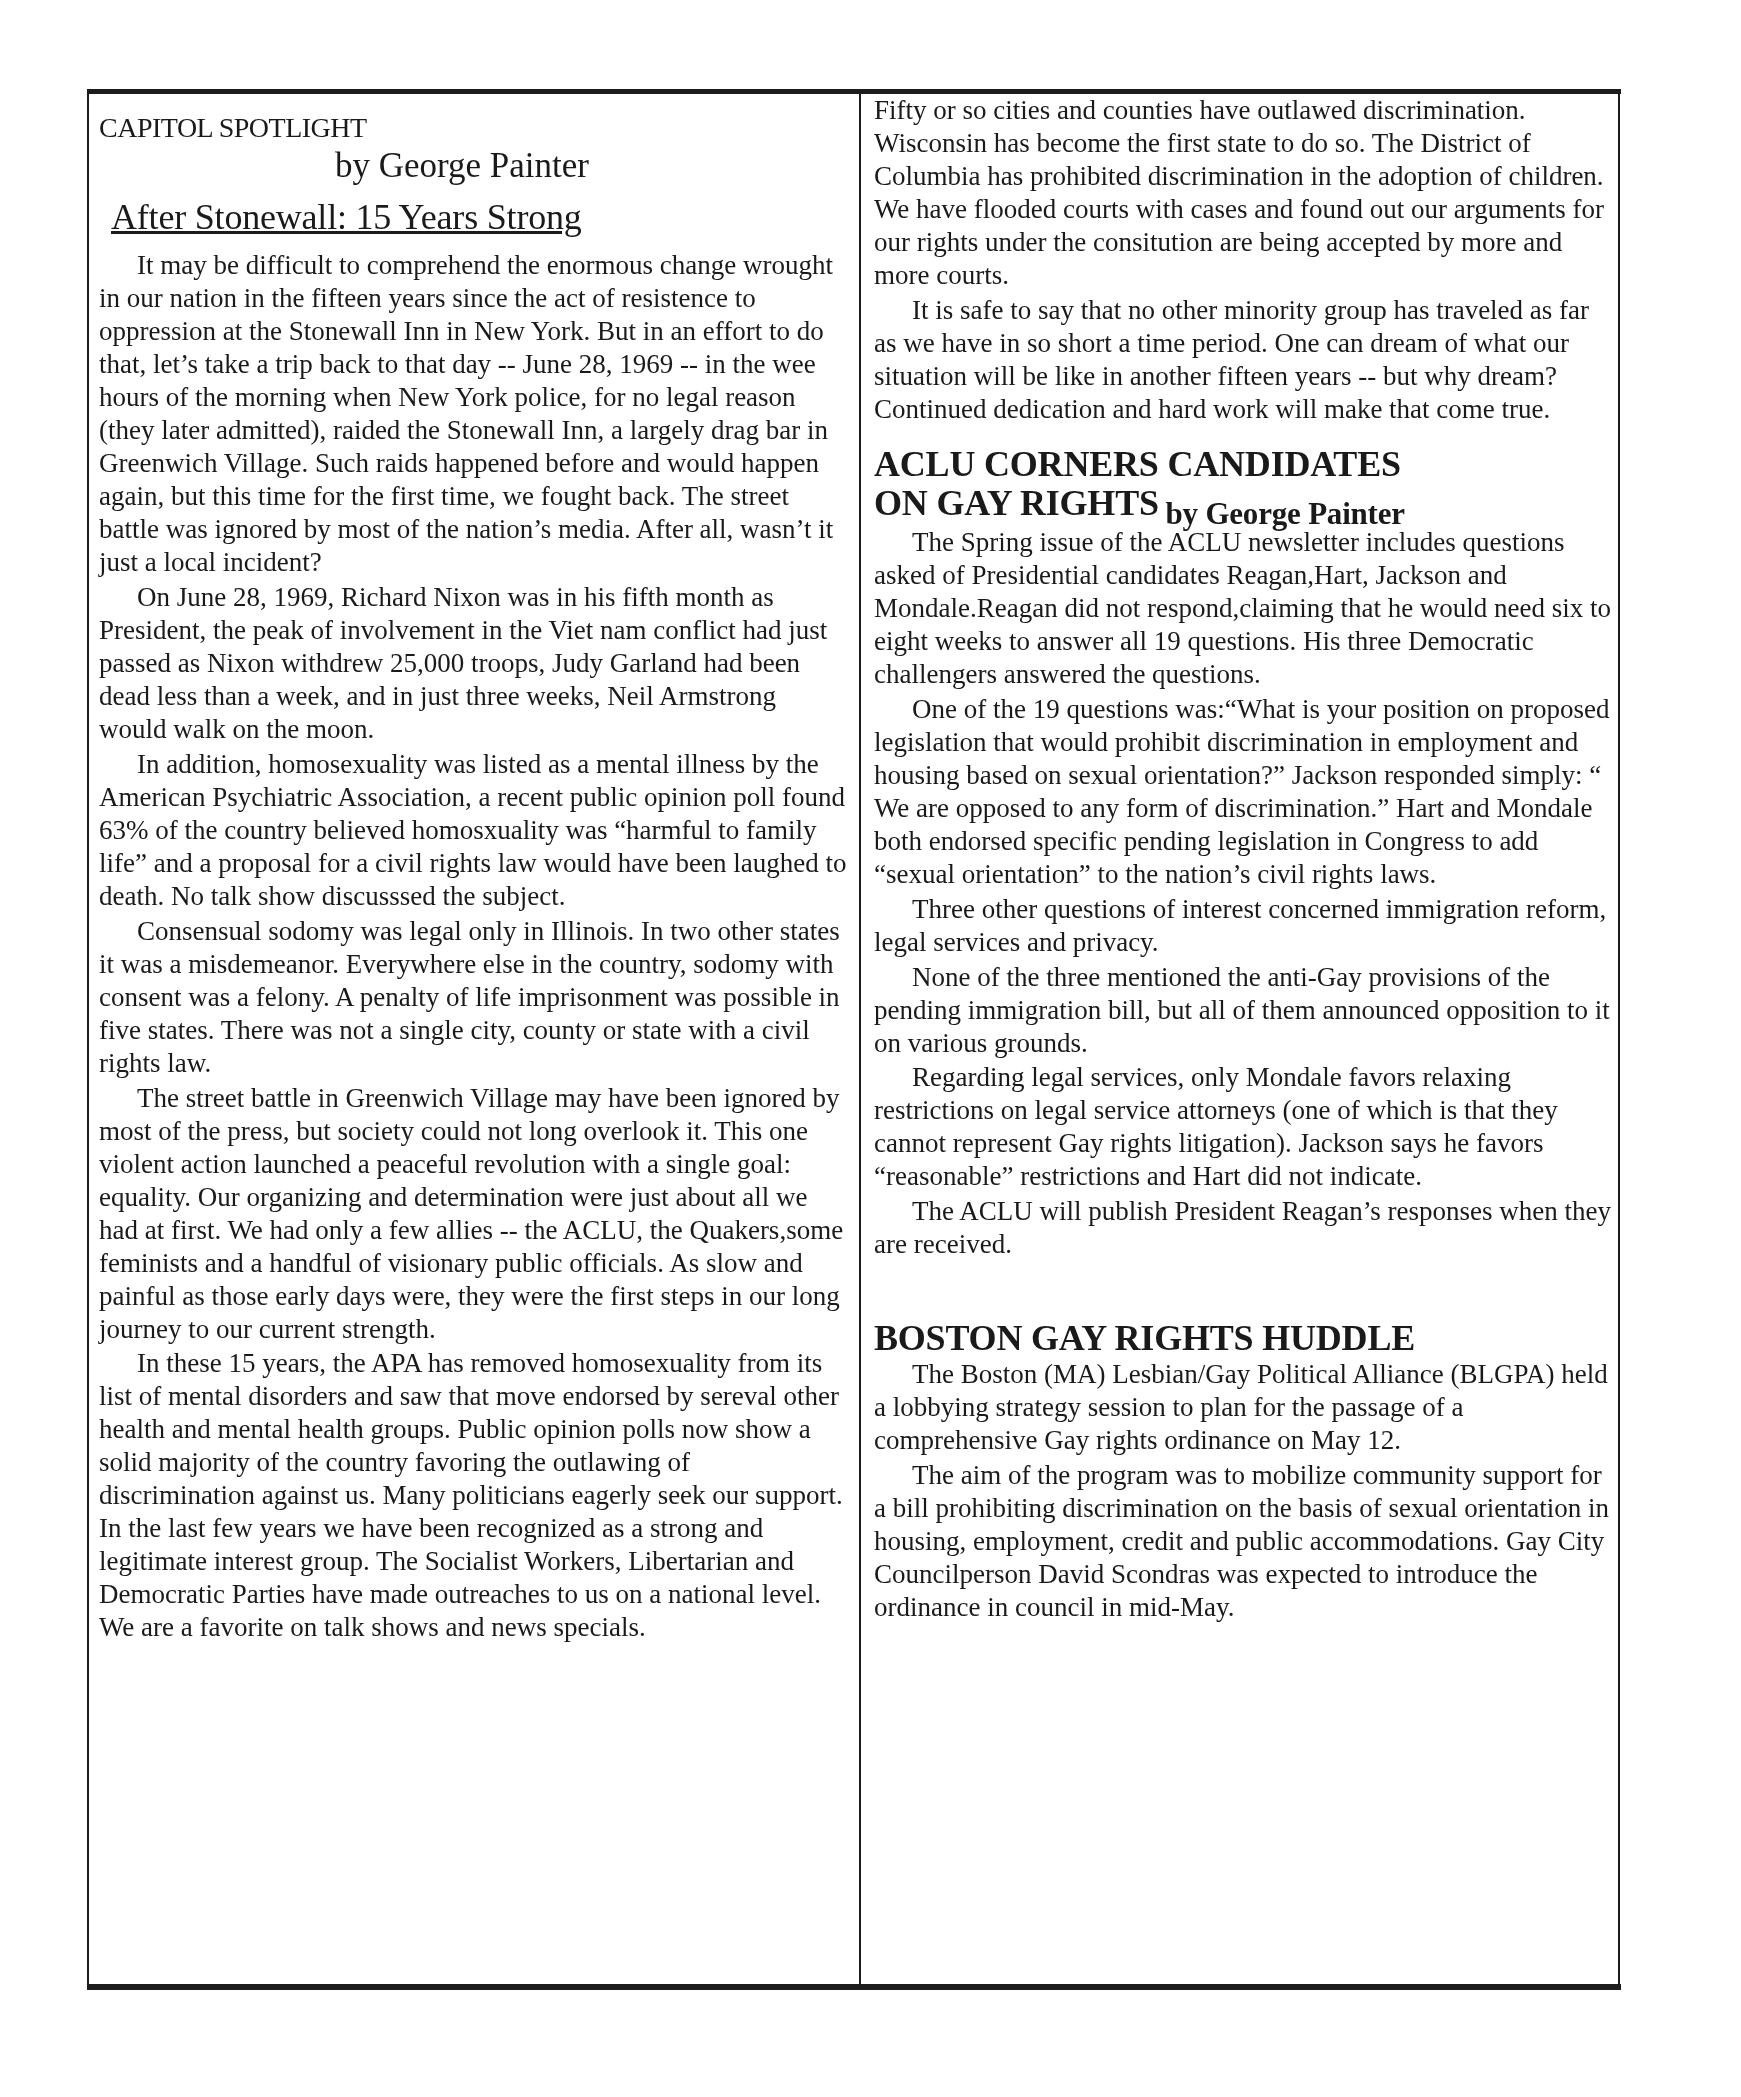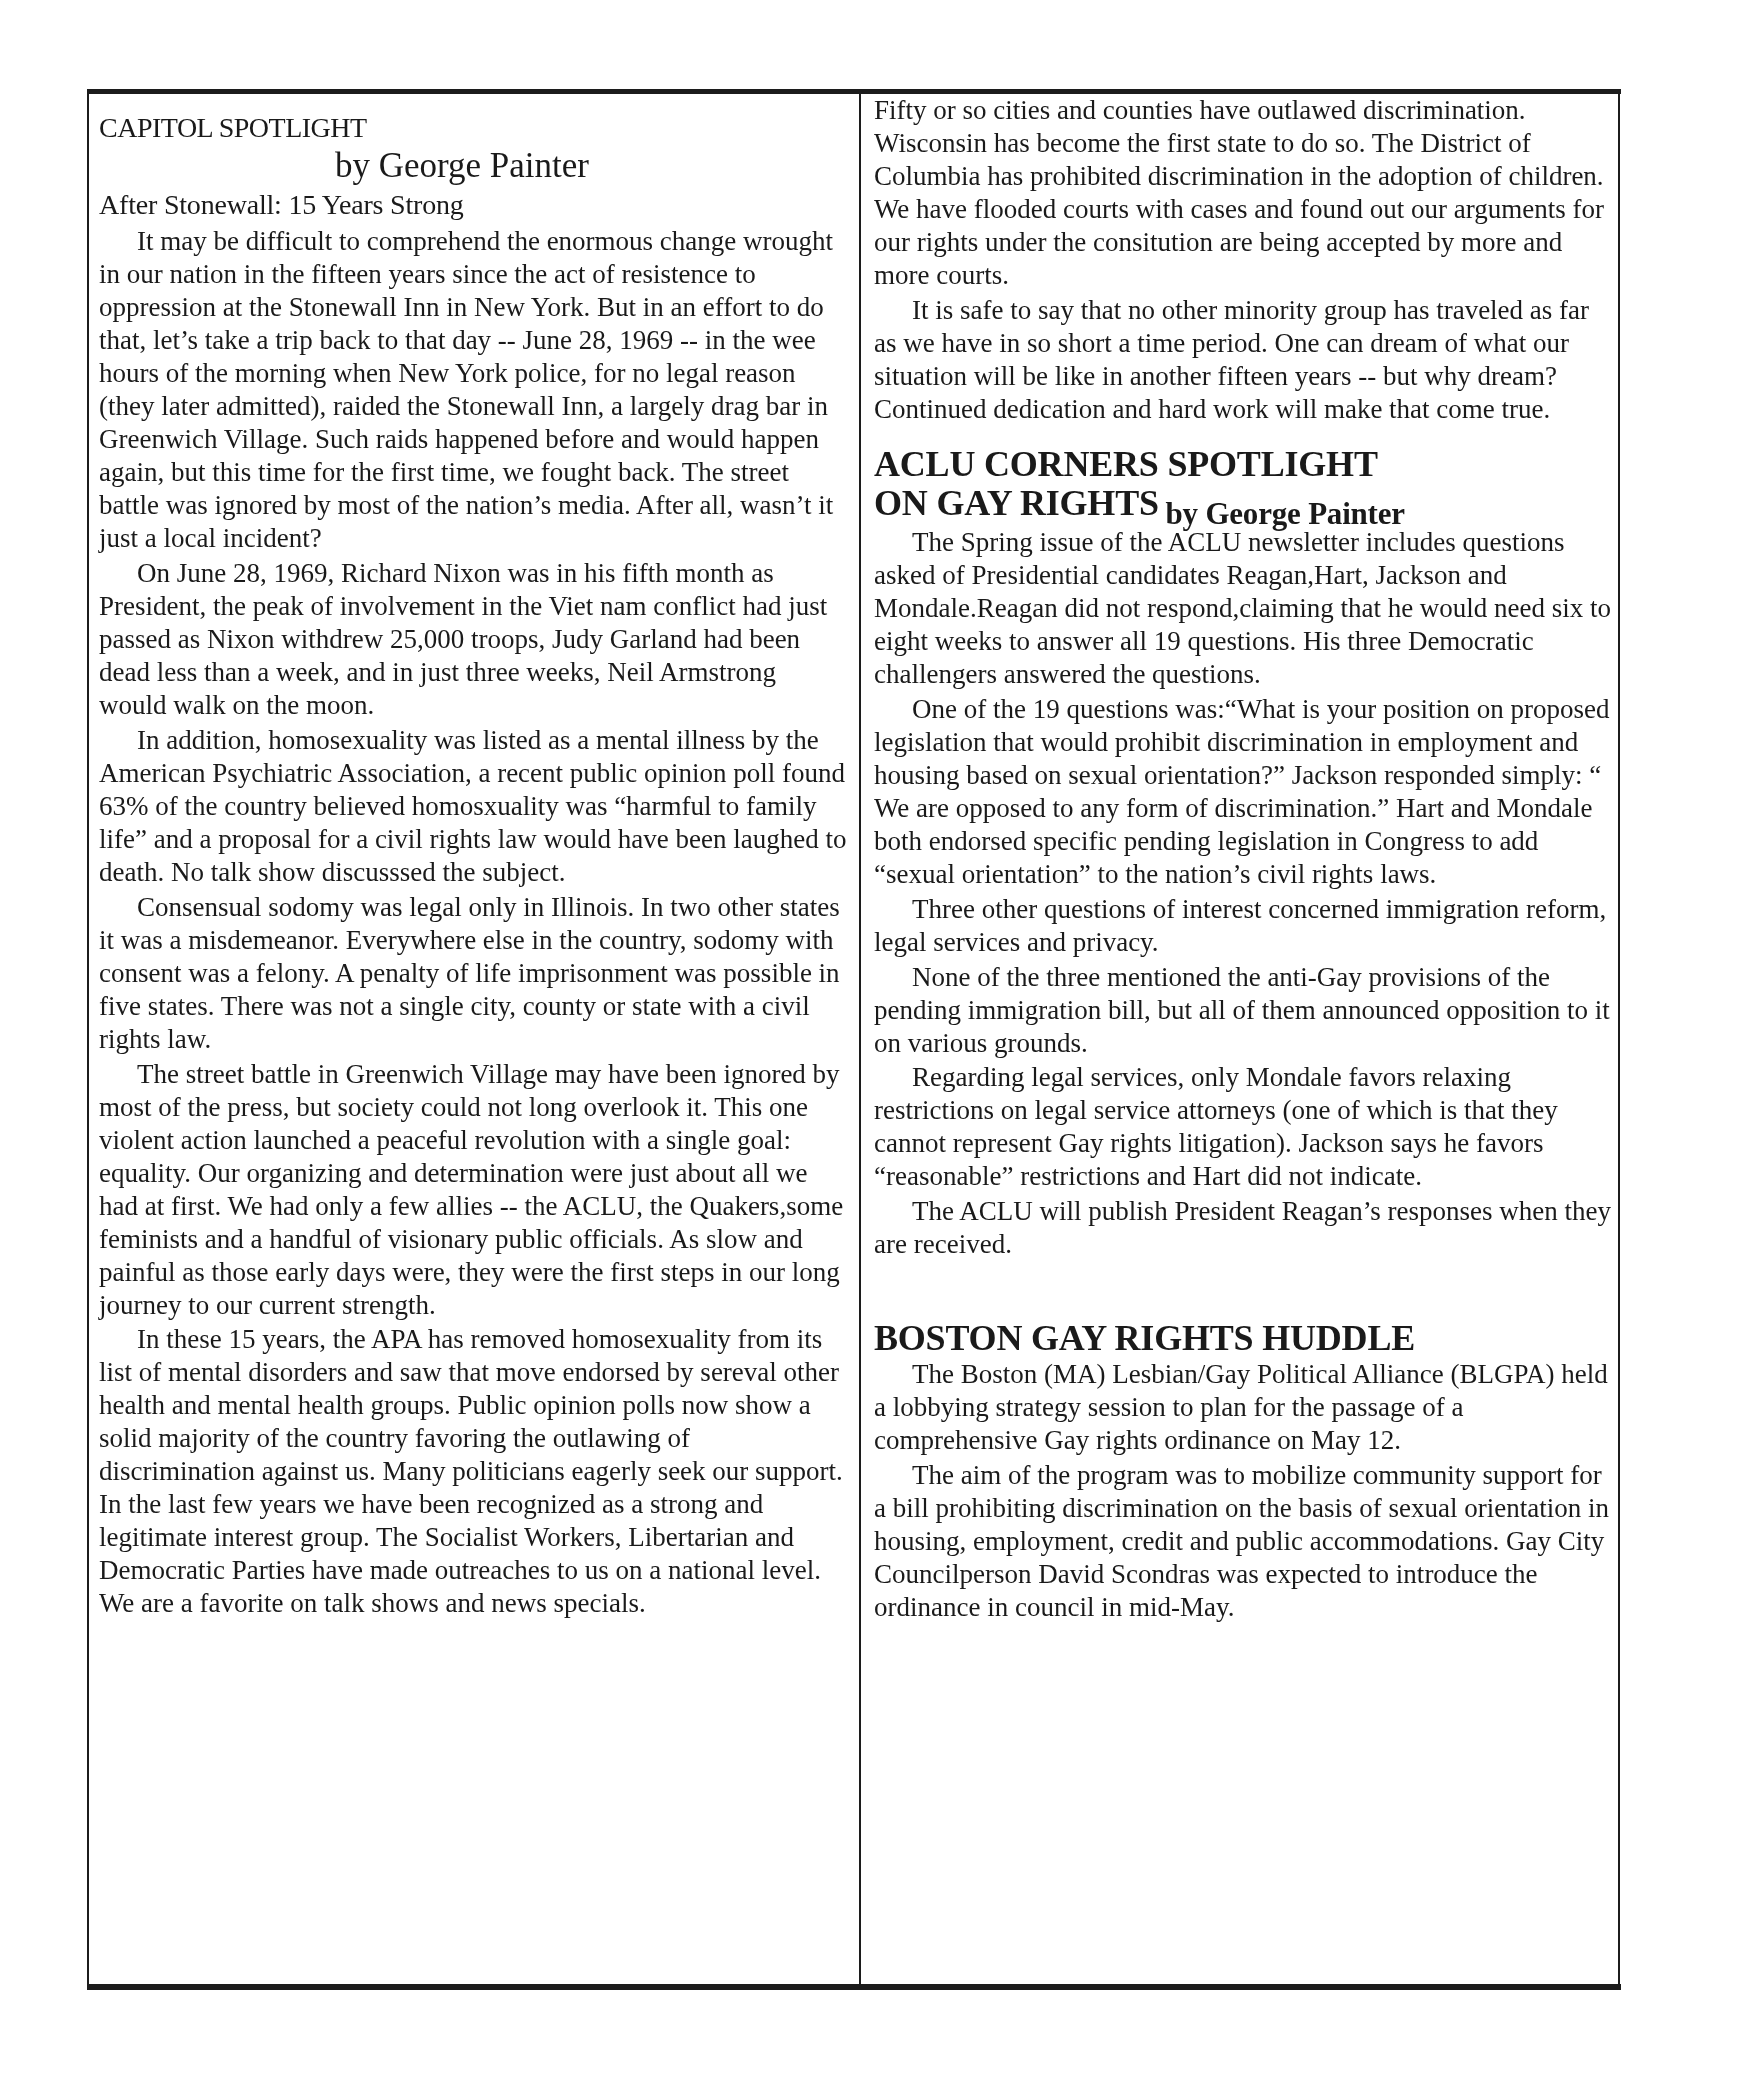--- a/index.html
+++ b/index.html
@@ -10,21 +10,21 @@
   .frame-left { position: absolute; left: 87px; top: 89px; width: 2.4px; height: 1898px; background: #1c1c1c; }
   .frame-right { position: absolute; left: 1618px; top: 89px; width: 2.4px; height: 1898px; background: #1c1c1c; }
   .divider { position: absolute; left: 859px; top: 89px; width: 2.4px; height: 1898px; background: #1c1c1c; }
 
   .col { position: absolute; top: 0; }
   .col-left { left: 99px; width: 750px; top: 108px; }
   .col-right { left: 874px; width: 740px; top: 94px; }
 
   .kicker { font-size: 28px; line-height: 39px; margin: 0; font-weight: normal; letter-spacing: -0.5px; }
   .byline { font-size: 35px; line-height: 38px; margin: 0; text-align: right; padding-right: 260px; }
-  .headline { font-size: 28px; line-height: 40px; margin: 0; font-weight: normal; letter-spacing: -0.2px; }
+  .headline { font-size: 36px; line-height: 40px; margin: 12px; font-weight: normal; letter-spacing: -0.2px; text-decoration: underline; }
   .byline-inline { font-size: 31px; font-weight: bold; position: relative; top: 8.7px; margin-left: 6.7px; }
   .section-head { font-size: 36px; line-height: 39px; margin: 0; font-weight: bold; letter-spacing: -0.2px; }
 
   p { margin: 0; font-size: 27px; line-height: 33px; text-align: left; }
   p.indent { text-indent: 38px; }
   .para-gap { margin-top: 1.9px; }
   .headline-gap { margin-top: 19px; }
   .boston-gap { margin-top: 58px; }
 </style>
 </head>
@@ -46,21 +46,21 @@
   <p class="indent para-gap">Consensual sodomy was legal only in Illinois. In two other states it was a misdemeanor. Everywhere else in the country, sodomy with consent was a felony. A penalty of life imprisonment was possible in five states. There was not a single city, county or state with a civil rights law.</p>
   <p class="indent para-gap">The street battle in Greenwich Village may have been ignored by most of the press, but society could not long overlook it. This one violent action launched a peaceful revolution with a single goal: equality. Our organizing and determination were just about all we had at first. We had only a few allies -- the ACLU, the Quakers,some feminists and a handful of visionary public officials. As slow and painful as those early days were, they were the first steps in our long journey to our current strength.</p>
   <p class="indent para-gap">In these 15 years, the APA has removed homosexuality from its list of mental disorders and saw that move endorsed by sereval other health and mental health groups. Public opinion polls now show a solid majority of the country favoring the outlawing of discrimination against us. Many politicians eagerly seek our support. In the last few years we have been recognized as a strong and legitimate interest group. The Socialist Workers, Libertarian and Democratic Parties have made outreaches to us on a national level. We are a favorite on talk shows and news specials.</p>
 </div>
 
 <div class="col col-right">
   <p>Fifty or so cities and counties have outlawed discrimination. Wisconsin has become the first state to do so. The District of Columbia has prohibited discrimination in the adoption of children. We have flooded courts with cases and found out our arguments for our rights under the consitution are being accepted by more and more courts.</p>
   <p class="indent para-gap">It is safe to say that no other minority group has traveled as far as we have in so short a time period. One can dream of what our situation will be like in another fifteen years -- but why dream? Continued dedication and hard work will make that come true.</p>
 
   <div class="headline-gap">
-    <div class="section-head">ACLU CORNERS SPOTLIGHT</div>
+    <div class="section-head">ACLU CORNERS CANDIDATES</div>
     <div class="section-head">
       <span>ON GAY RIGHTS</span><span class="byline-inline">by George Painter</span>
     </div>
     <p class="indent" style="margin-top:2px">The Spring issue of the ACLU newsletter includes questions asked of Presidential candidates Reagan,Hart, Jackson and Mondale.Reagan did not respond,claiming that he would need six to eight weeks to answer all 19 questions. His three Democratic challengers answered the questions.</p>
     <p class="indent para-gap">One of the 19 questions was:“What is your position on proposed legislation that would prohibit discrimination in employment and housing based on sexual orientation?” Jackson responded simply: “ We are opposed to any form of discrimination.” Hart and Mondale both endorsed specific pending legislation in Congress to add “sexual orientation” to the nation’s civil rights laws.</p>
     <p class="indent para-gap">Three other questions of interest concerned immigration reform, legal services and privacy.</p>
     <p class="indent para-gap">None of the three mentioned the anti-Gay provisions of the pending immigration bill, but all of them announced opposition to it on various grounds.</p>
     <p class="indent para-gap">Regarding legal services, only Mondale favors relaxing restrictions on legal service attorneys (one of which is that they cannot represent Gay rights litigation). Jackson says he favors “reasonable” restrictions and Hart did not indicate.</p>
     <p class="indent para-gap">The ACLU will publish President Reagan’s responses when they are received.</p>
   </div>

